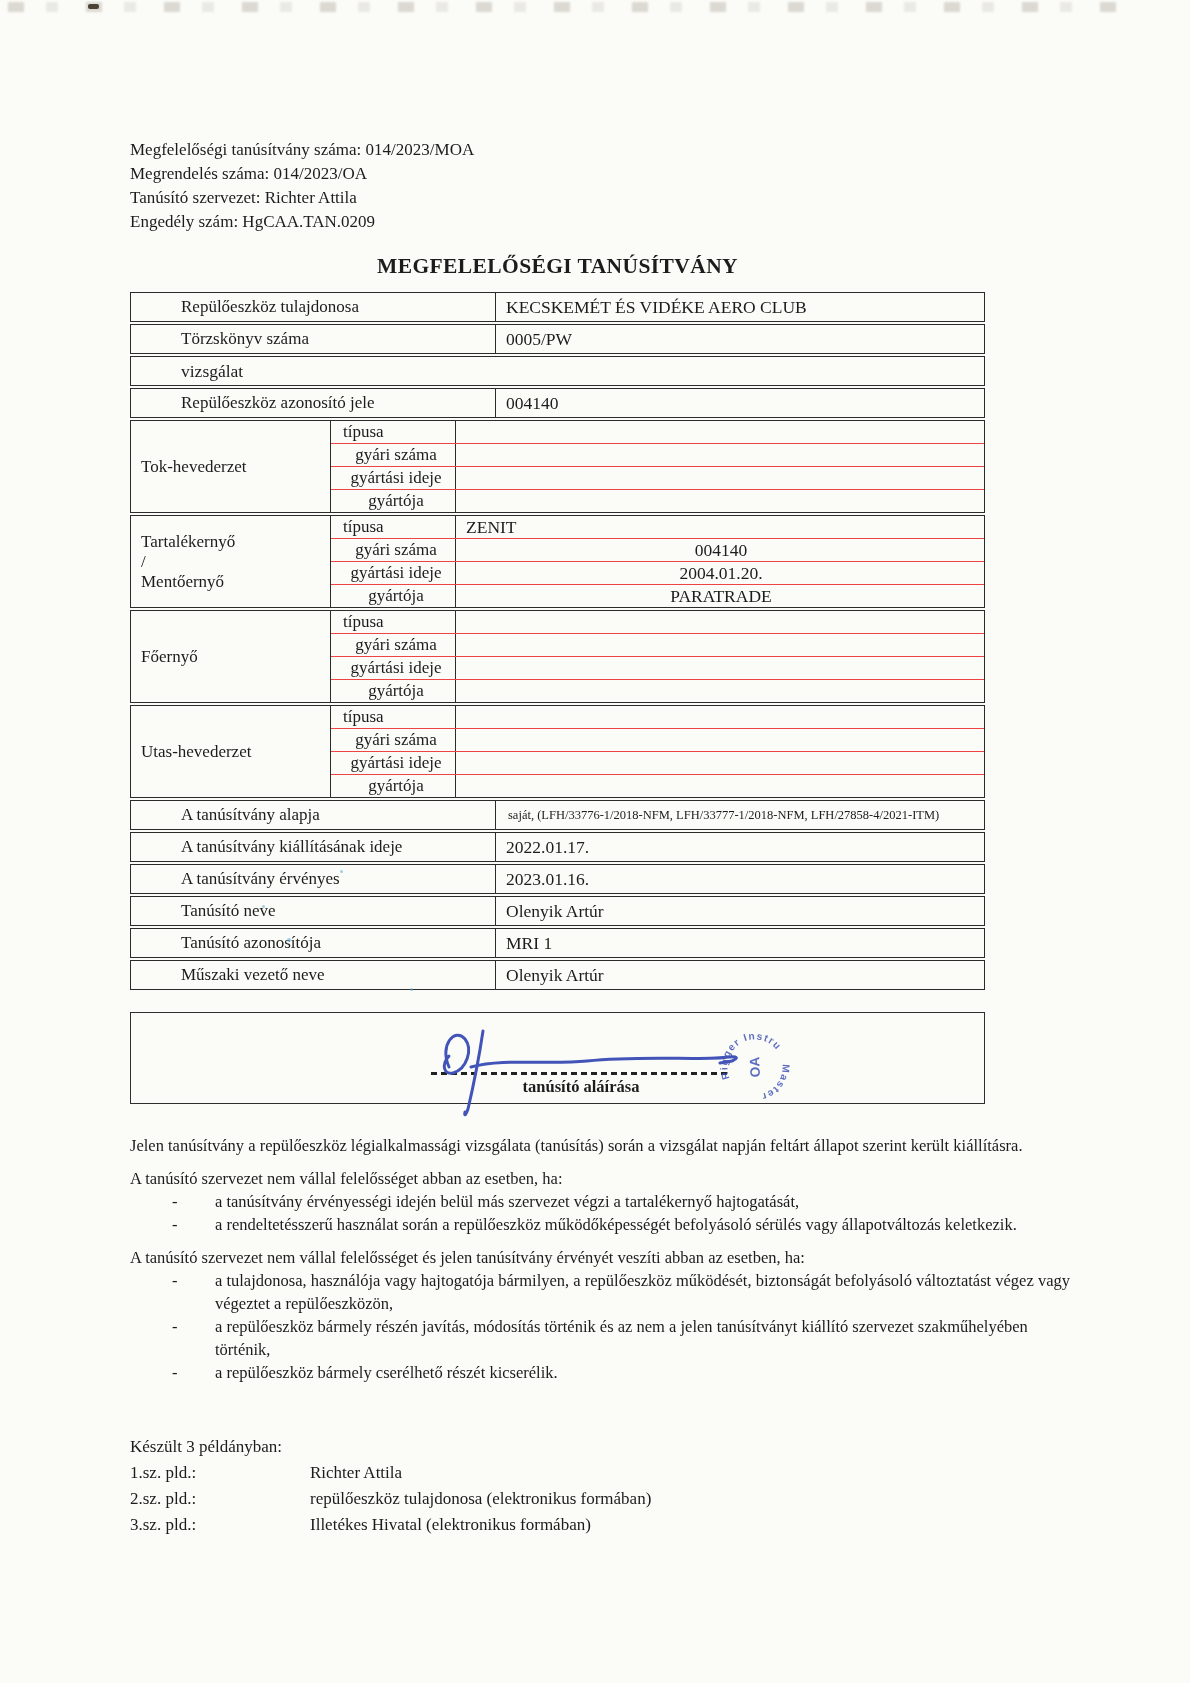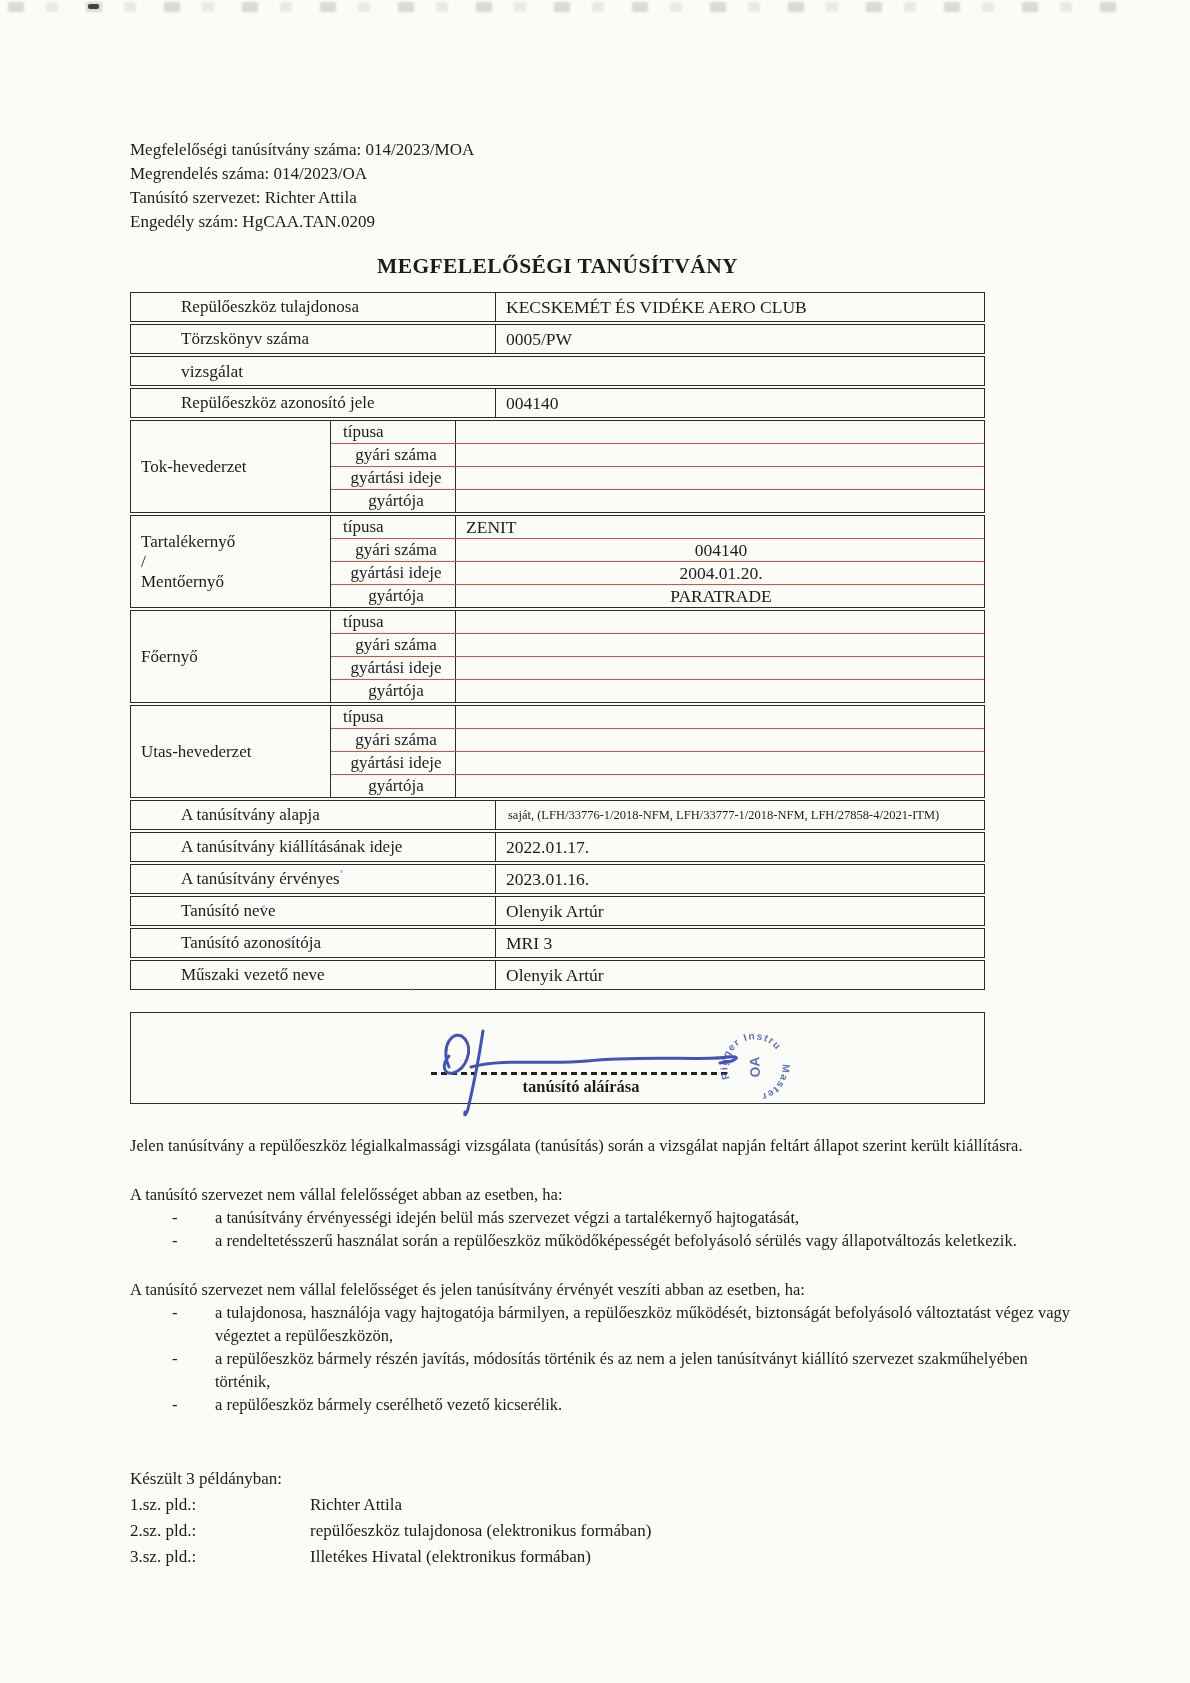--- a/index.html
+++ b/index.html
@@ -54,21 +54,21 @@
     margin-top:22px;box-sizing:border-box;overflow:visible;}
   .dash-line{position:absolute;left:300px;top:59px;width:296px;height:3px;
     background:repeating-linear-gradient(90deg,#222 0 6px,rgba(0,0,0,0) 6px 10px);}
   .sig-label{position:absolute;left:300px;top:64px;width:300px;text-align:center;
     font-size:16.5px;font-weight:bold;}
   .sig-svg{position:absolute;left:288px;top:-2px;width:330px;height:108px;z-index:2;}
   .stamp{position:absolute;left:578px;top:8px;width:92px;height:92px;opacity:.85;}
 
   
   .notes{width:948px;margin-top:30px;font-size:16.5px;line-height:23px;}
-  .para{margin-top:26px;}
+  .para{margin-top:10px;}
   .para:first-child{margin-top:0;}
   .bullet{display:flex;padding-left:42px;}
   .bullet .dash{width:43px;flex:0 0 43px;}
   .bullet .btxt{flex:1;}
 
   .copies{margin-top:50px;font-size:17px;line-height:26px;}
   .copy-row{display:flex;}
   .copy-row .clbl{width:180px;flex:0 0 180px;}
 </style>
 </head>
@@ -213,21 +213,21 @@
       <div class="t-row">
         <div class="lbl">A tanúsítvány érvényes</div>
         <div class="val">2023.01.16.</div>
       </div>
       <div class="t-row">
         <div class="lbl">Tanúsító neve</div>
         <div class="val">Olenyik Artúr</div>
       </div>
       <div class="t-row">
         <div class="lbl">Tanúsító azonosítója</div>
-        <div class="val">MRI 3</div>
+        <div class="val">MRI 1</div>
       </div>
       <div class="t-row">
         <div class="lbl">Műszaki vezető neve</div>
         <div class="val">Olenyik Artúr</div>
       </div>
     </div>
 
     <div class="sig-box">
       <div class="dash-line"></div>
       <div class="sig-label">tanúsító aláírása</div>
@@ -276,21 +276,21 @@
         <div class="bullet">
           <span class="dash">-</span>
           <span class="btxt">a tulajdonosa, használója vagy hajtogatója bármilyen, a repülőeszköz működését, biztonságát befolyásoló változtatást végez vagy végeztet a repülőeszközön,</span>
         </div>
         <div class="bullet">
           <span class="dash">-</span>
           <span class="btxt">a repülőeszköz bármely részén javítás, módosítás történik és az nem a jelen tanúsítványt kiállító szervezet szakműhelyében történik,</span>
         </div>
         <div class="bullet">
           <span class="dash">-</span>
-          <span class="btxt">a repülőeszköz bármely cserélhető vezető kicserélik.</span>
+          <span class="btxt">a repülőeszköz bármely cserélhető részét kicserélik.</span>
         </div>
       </div>
     </div>
 
     <div class="copies">
       <div>Készült 3 példányban:</div>
       <div class="copy-row">
         <span class="clbl">1.sz. pld.:</span>
         <span class="cval">Richter Attila</span>
       </div>

